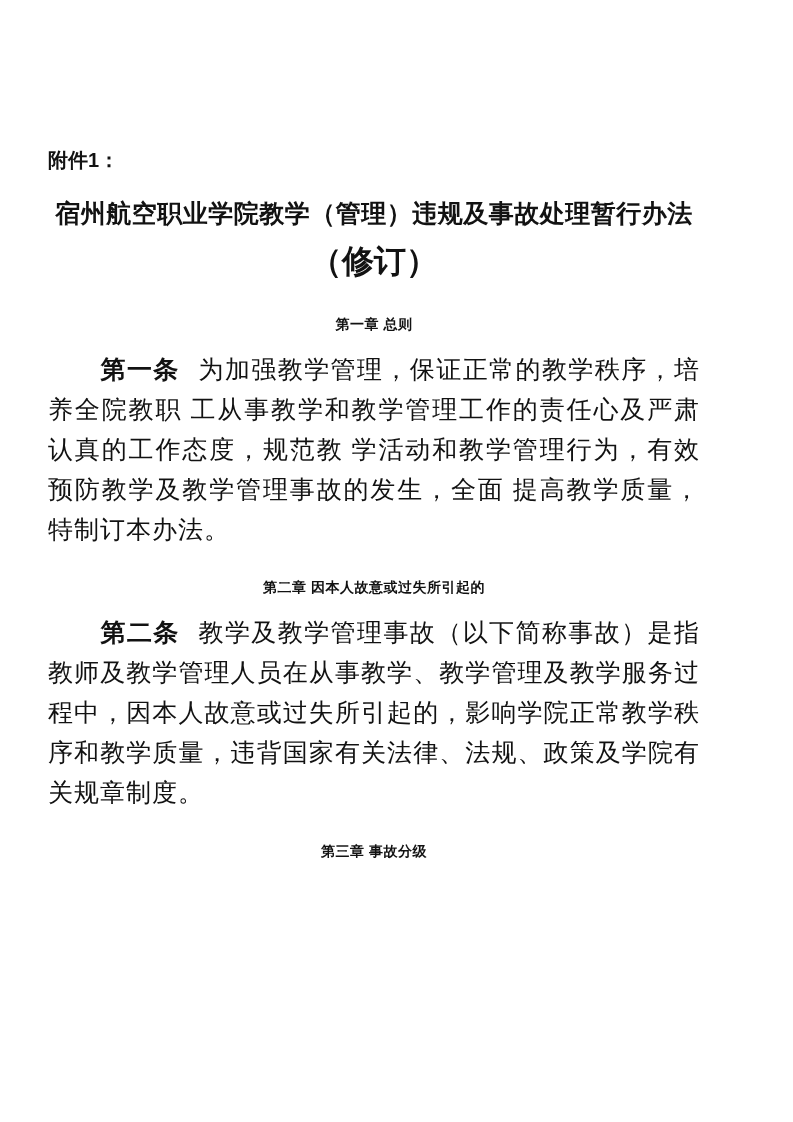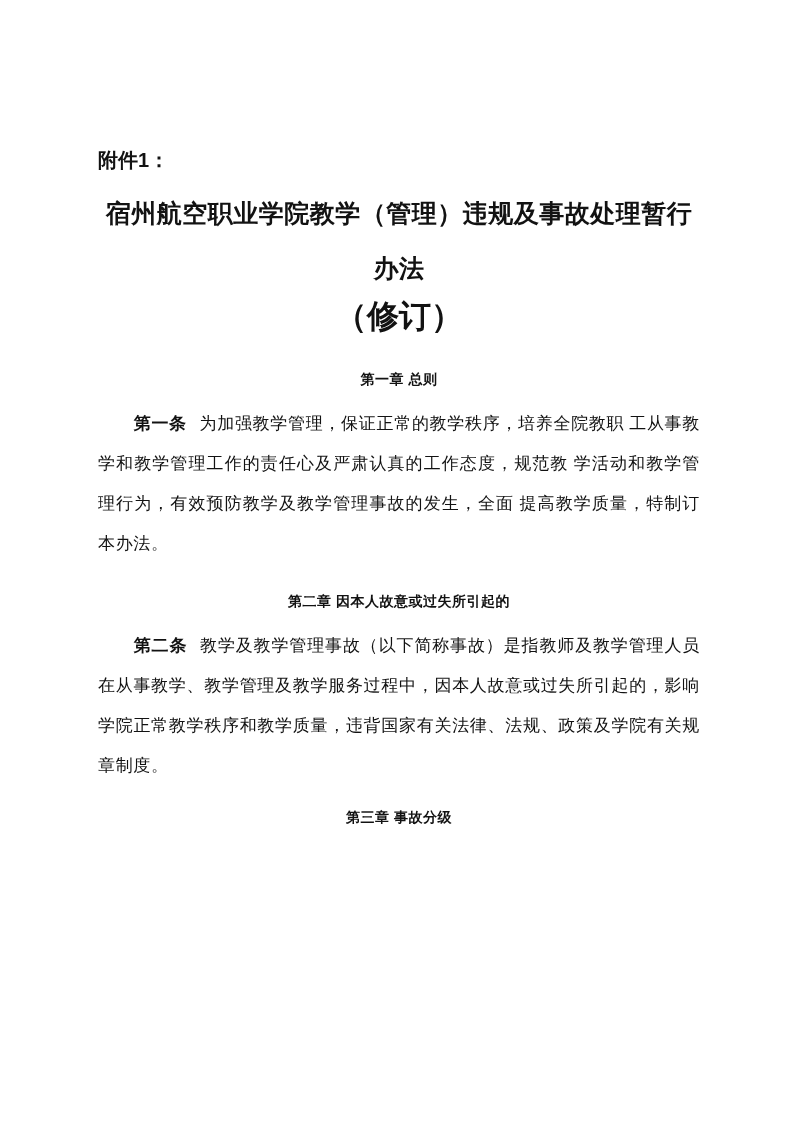--- a/index.html
+++ b/index.html
@@ -11,21 +11,21 @@
     position: relative;
     width: 793px;
     height: 1122px;
     margin: 0 auto;
     background: #ffffff;
     color: #121212;
     overflow: hidden;
     box-sizing: border-box;
   }
   .content {
-    padding: 146px 93px 0 98px;
+    padding: 146px 93px 0 48px;
     box-sizing: border-box;
   }
   .attachment-label {
     font-family: "Liberation Sans", sans-serif;
     font-weight: 700;
     font-size: 20px;
     line-height: 28px;
     text-align: left;
   }
   .doc-title {
@@ -50,25 +50,25 @@
     font-size: 14px;
     line-height: 34px;
     text-align: center;
     margin: 20px 0 8px 0;
     letter-spacing: 0.5px;
   }
   .section-heading.first {
     margin-top: 26px;
   }
   .section-heading.tight {
-    margin-top: 14px;
+    margin-top: 21px;
   }
   .para {
     font-family: "Liberation Serif", serif;
-    font-size: 17px;
+    font-size: 25px;
     line-height: 40px;
     text-align: justify;
     text-indent: 2.1em;
     letter-spacing: 0.04em;
     margin: 0;
   }
   .para-lead {
     font-family: "Liberation Sans", sans-serif;
     font-weight: 700;
     margin-right: 0.75em;

